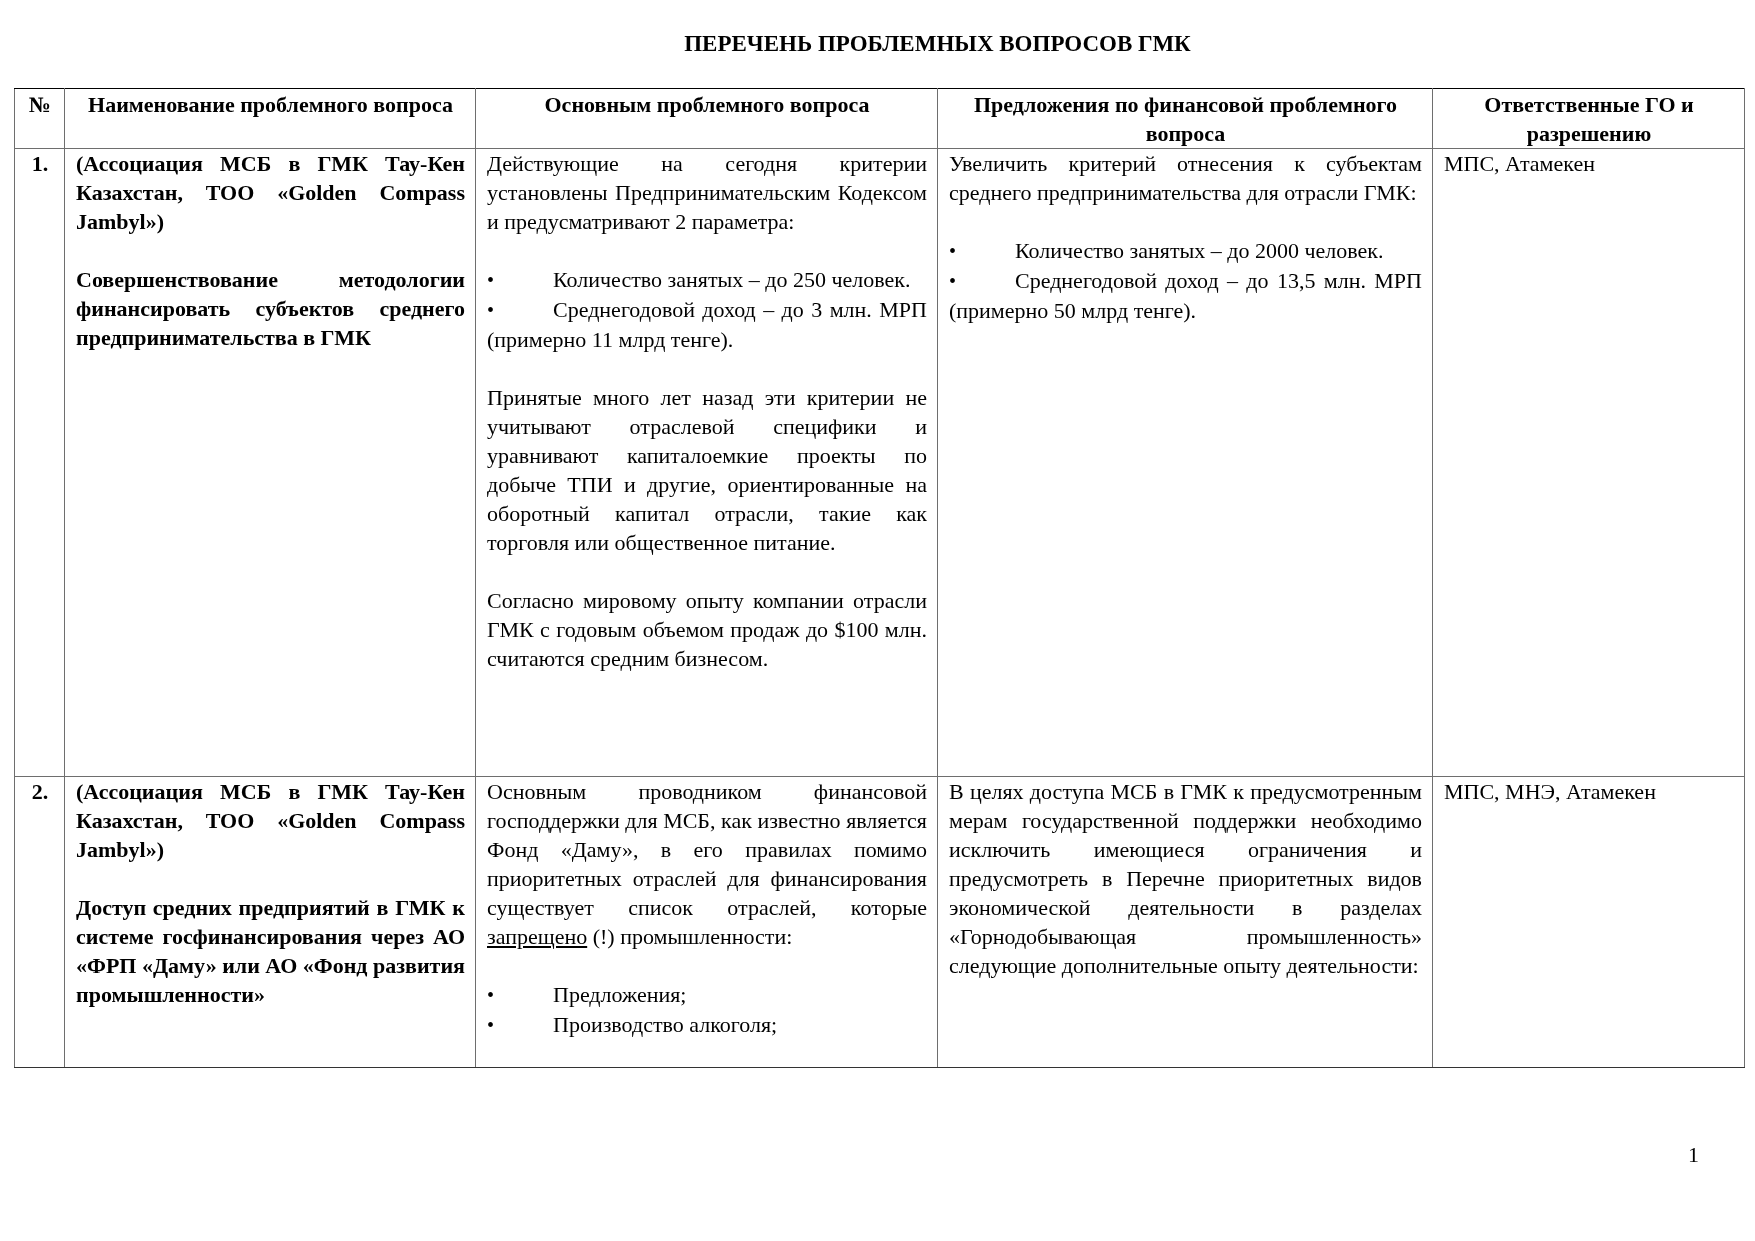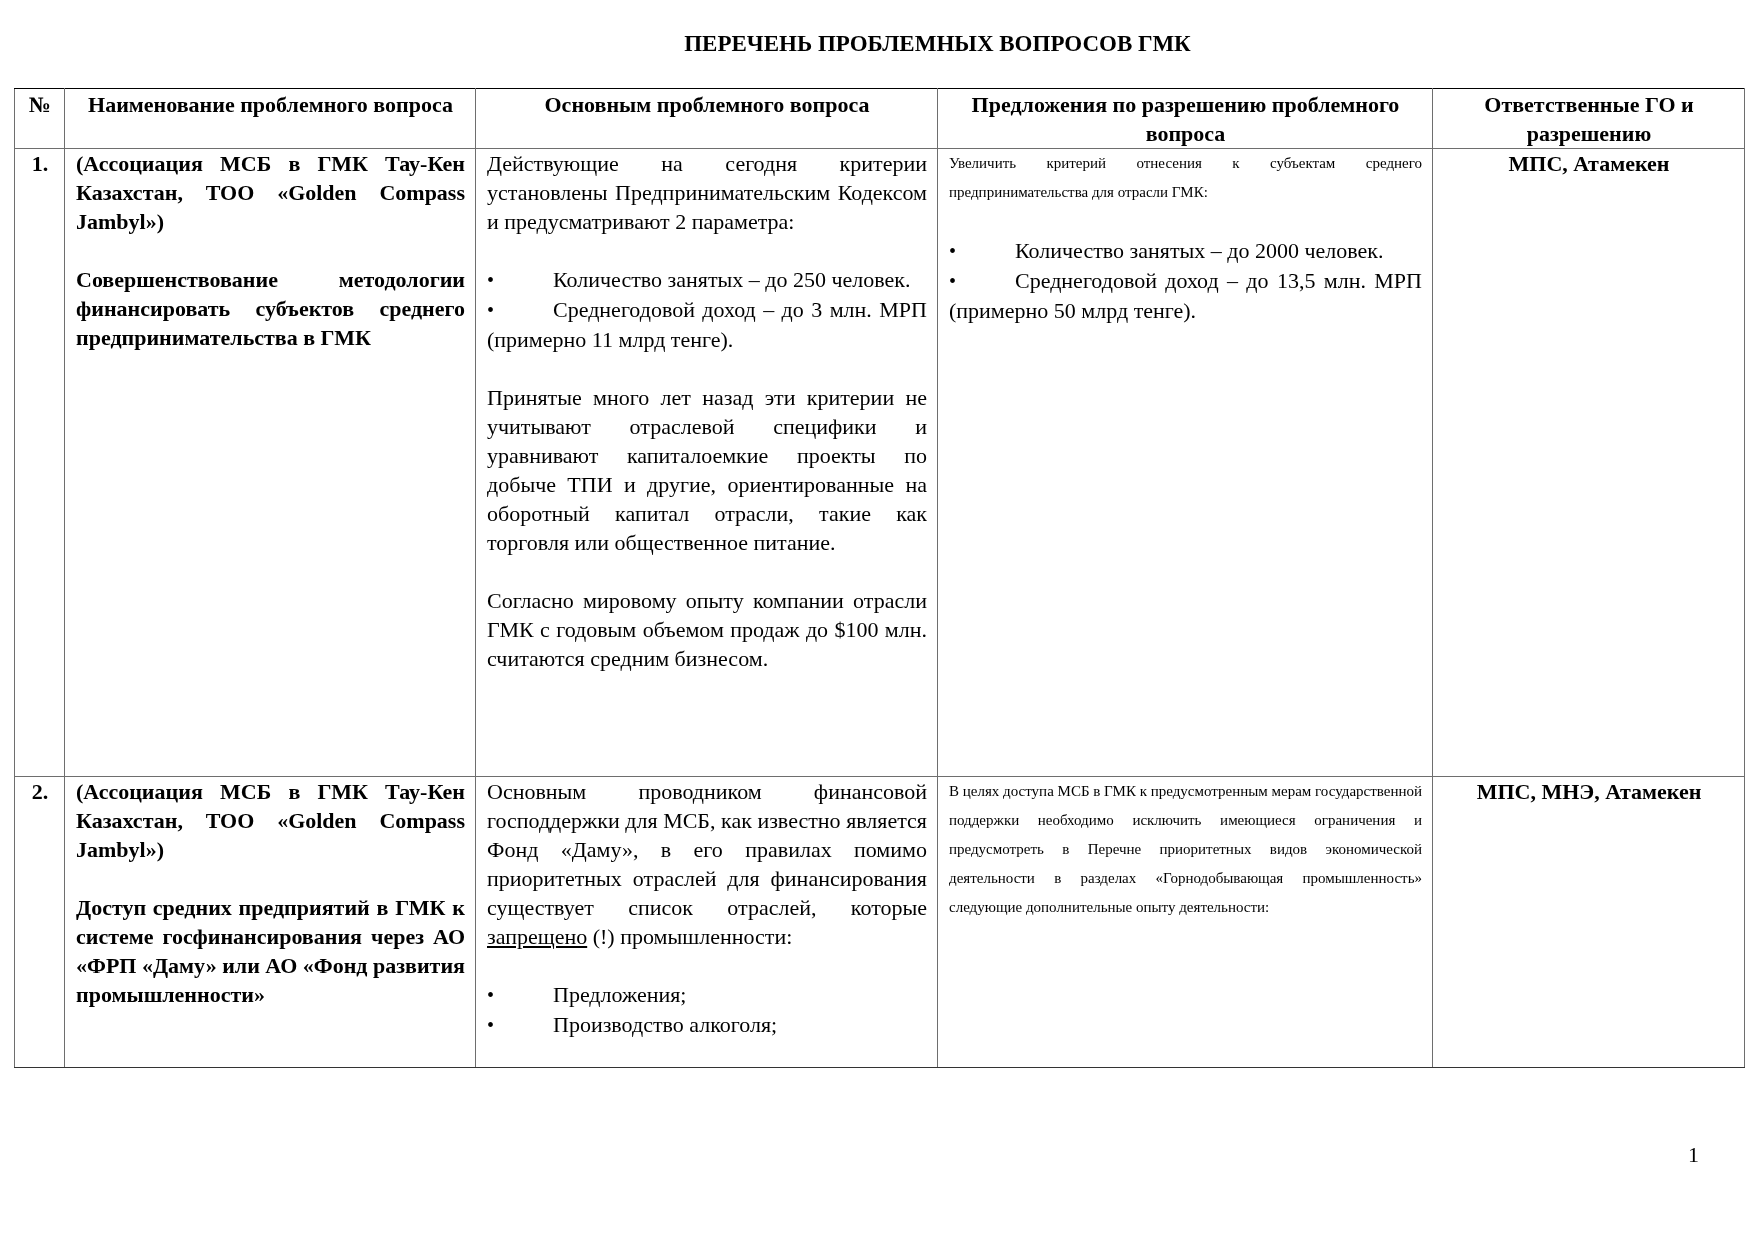--- a/index.html
+++ b/index.html
@@ -68,41 +68,41 @@
     }
     td.name {
       font-weight: bold;
       text-align: justify;
     }
     td.desc, td.prop {
       text-align: justify;
       margin-top: 12px;
     }
     td.resp {
-      font-weight: bold;
-      text-align: center;
+      font-weight: normal;
+      text-align: left;
     }
     .para {
       margin: 0;
       text-align: justify;
       text-align-last: left;
     }
     .para-gap { height: 29px; }
     .bullet {
       display: block;
       text-align: justify;
       text-align-last: left;
     }
     .bullet .dot {
       display: inline-block;
       width: 66px;
       font-size: 20px;
     }
     .underline { text-decoration: underline; }
-    td.prop .para { font-size: 15px; }
+    td.prop .para { font-size: 22px; }
     .page-number {
       position: absolute;
       left: 1688px;
       top: 1141px;
       font-size: 22px;
       line-height: 28px;
     }
     .cell-top-pad { padding-top: 2px; }
   </style>
 </head>
@@ -116,21 +116,21 @@
     <col class="c-name">
     <col class="c-desc">
     <col class="c-prop">
     <col class="c-resp">
   </colgroup>
   <tbody>
       <tr class="header-row">
     <th>№</th>
     <th>Наименование проблемного вопроса</th>
     <th>Основным проблемного вопроса</th>
-    <th>Предложения по разрешению проблемного вопроса</th>
+    <th>Предложения по финансовой проблемного вопроса</th>
     <th>Ответственные ГО и разрешению</th>
   </tr>
 
   <tr class="row-1">
     <td class="num cell-top-pad">1.</td>
     <td class="name cell-top-pad">
       <p class="para">(Ассоциация МСБ в ГМК Тау-Кен Казахстан, ТОО «Golden Compass Jambyl»)</p>
       <div class="para-gap"></div>
       <p class="para">Совершенствование методологии финансировать субъектов среднего предпринимательства в ГМК</p>
     </td>

